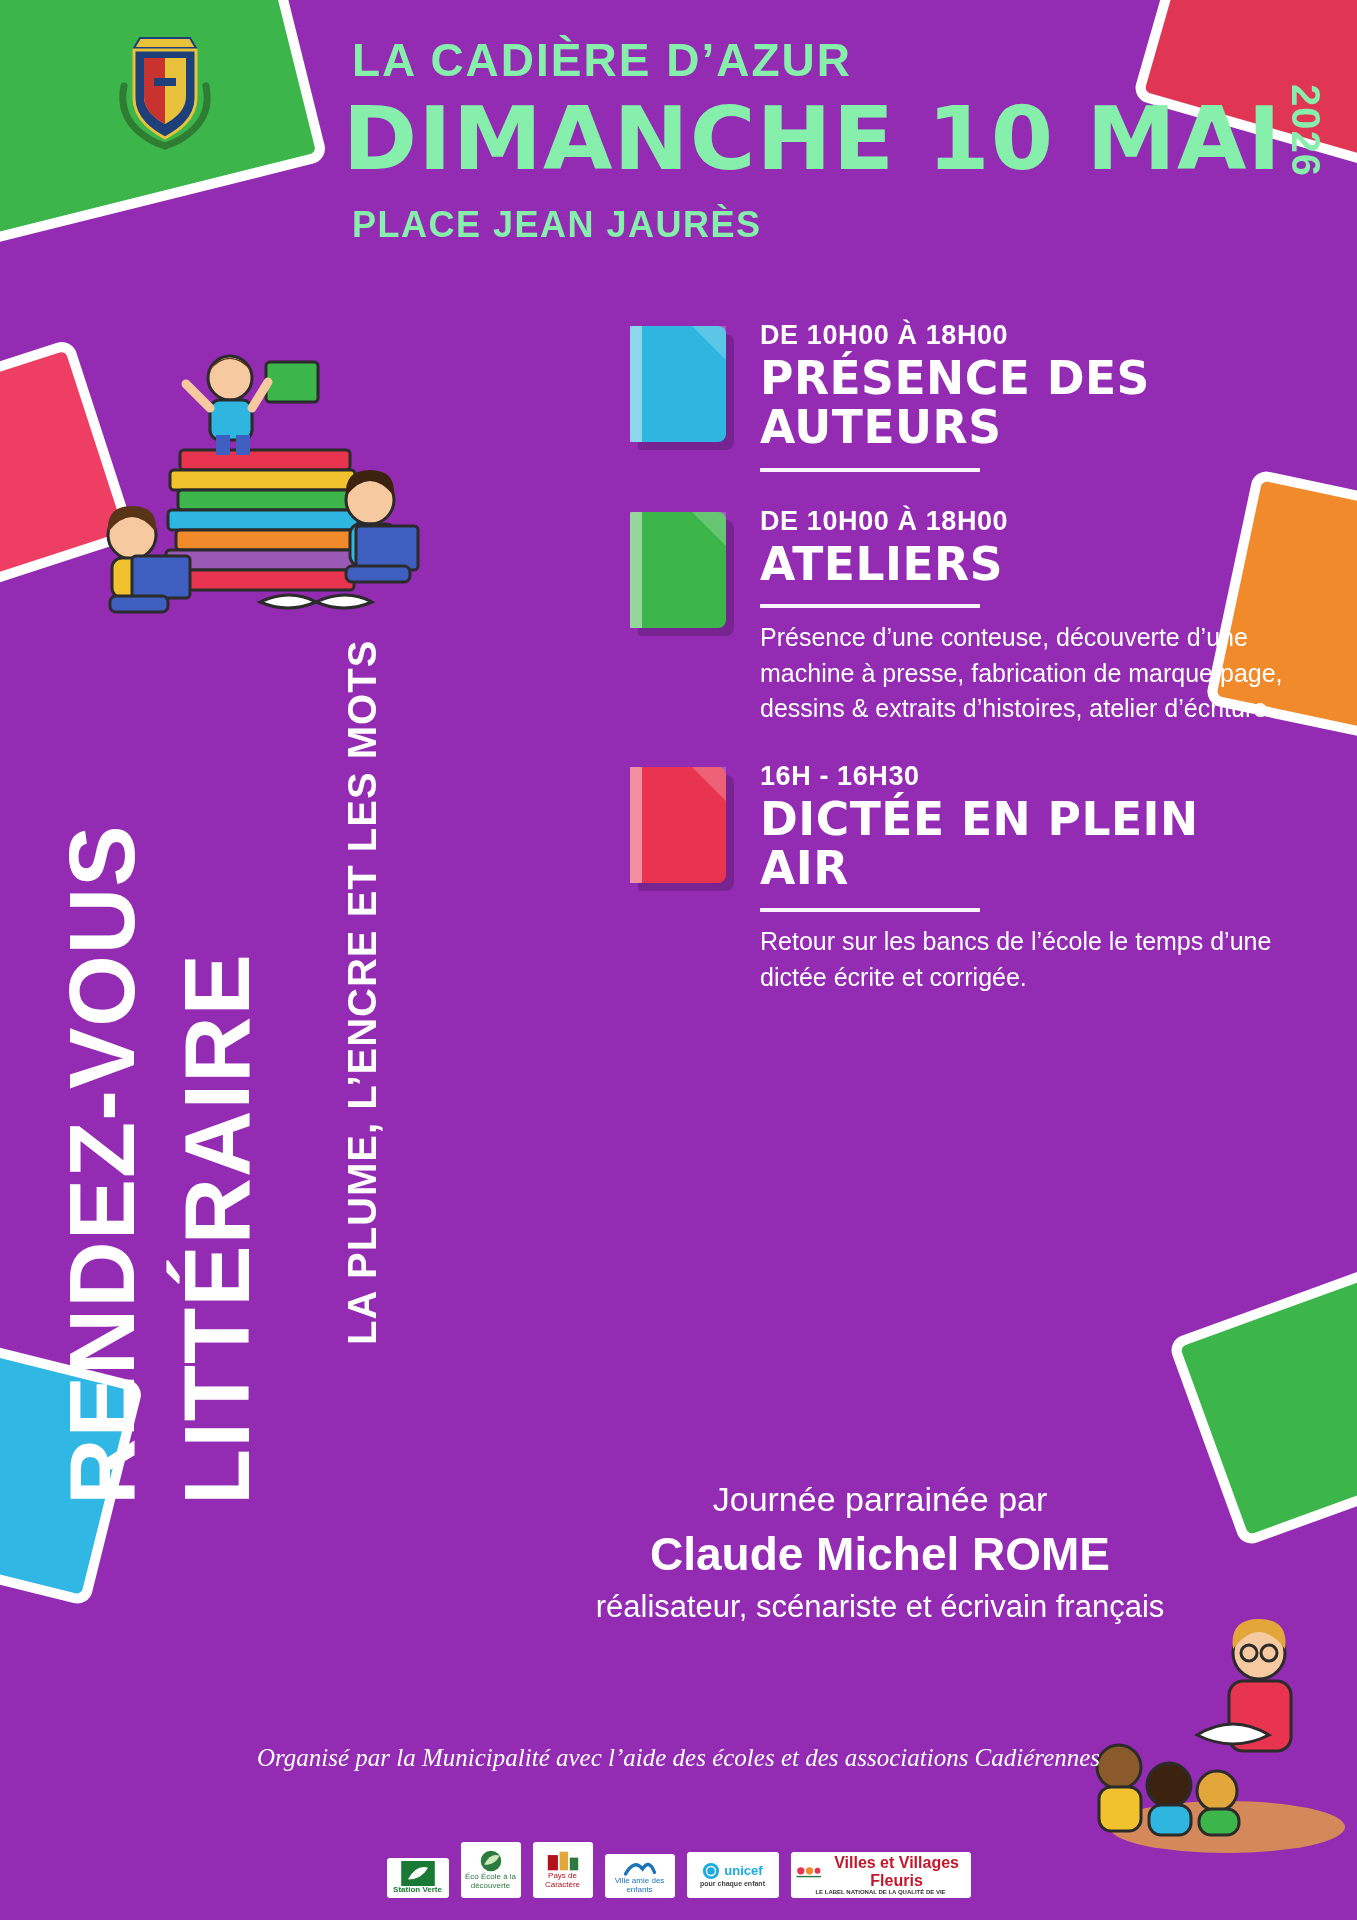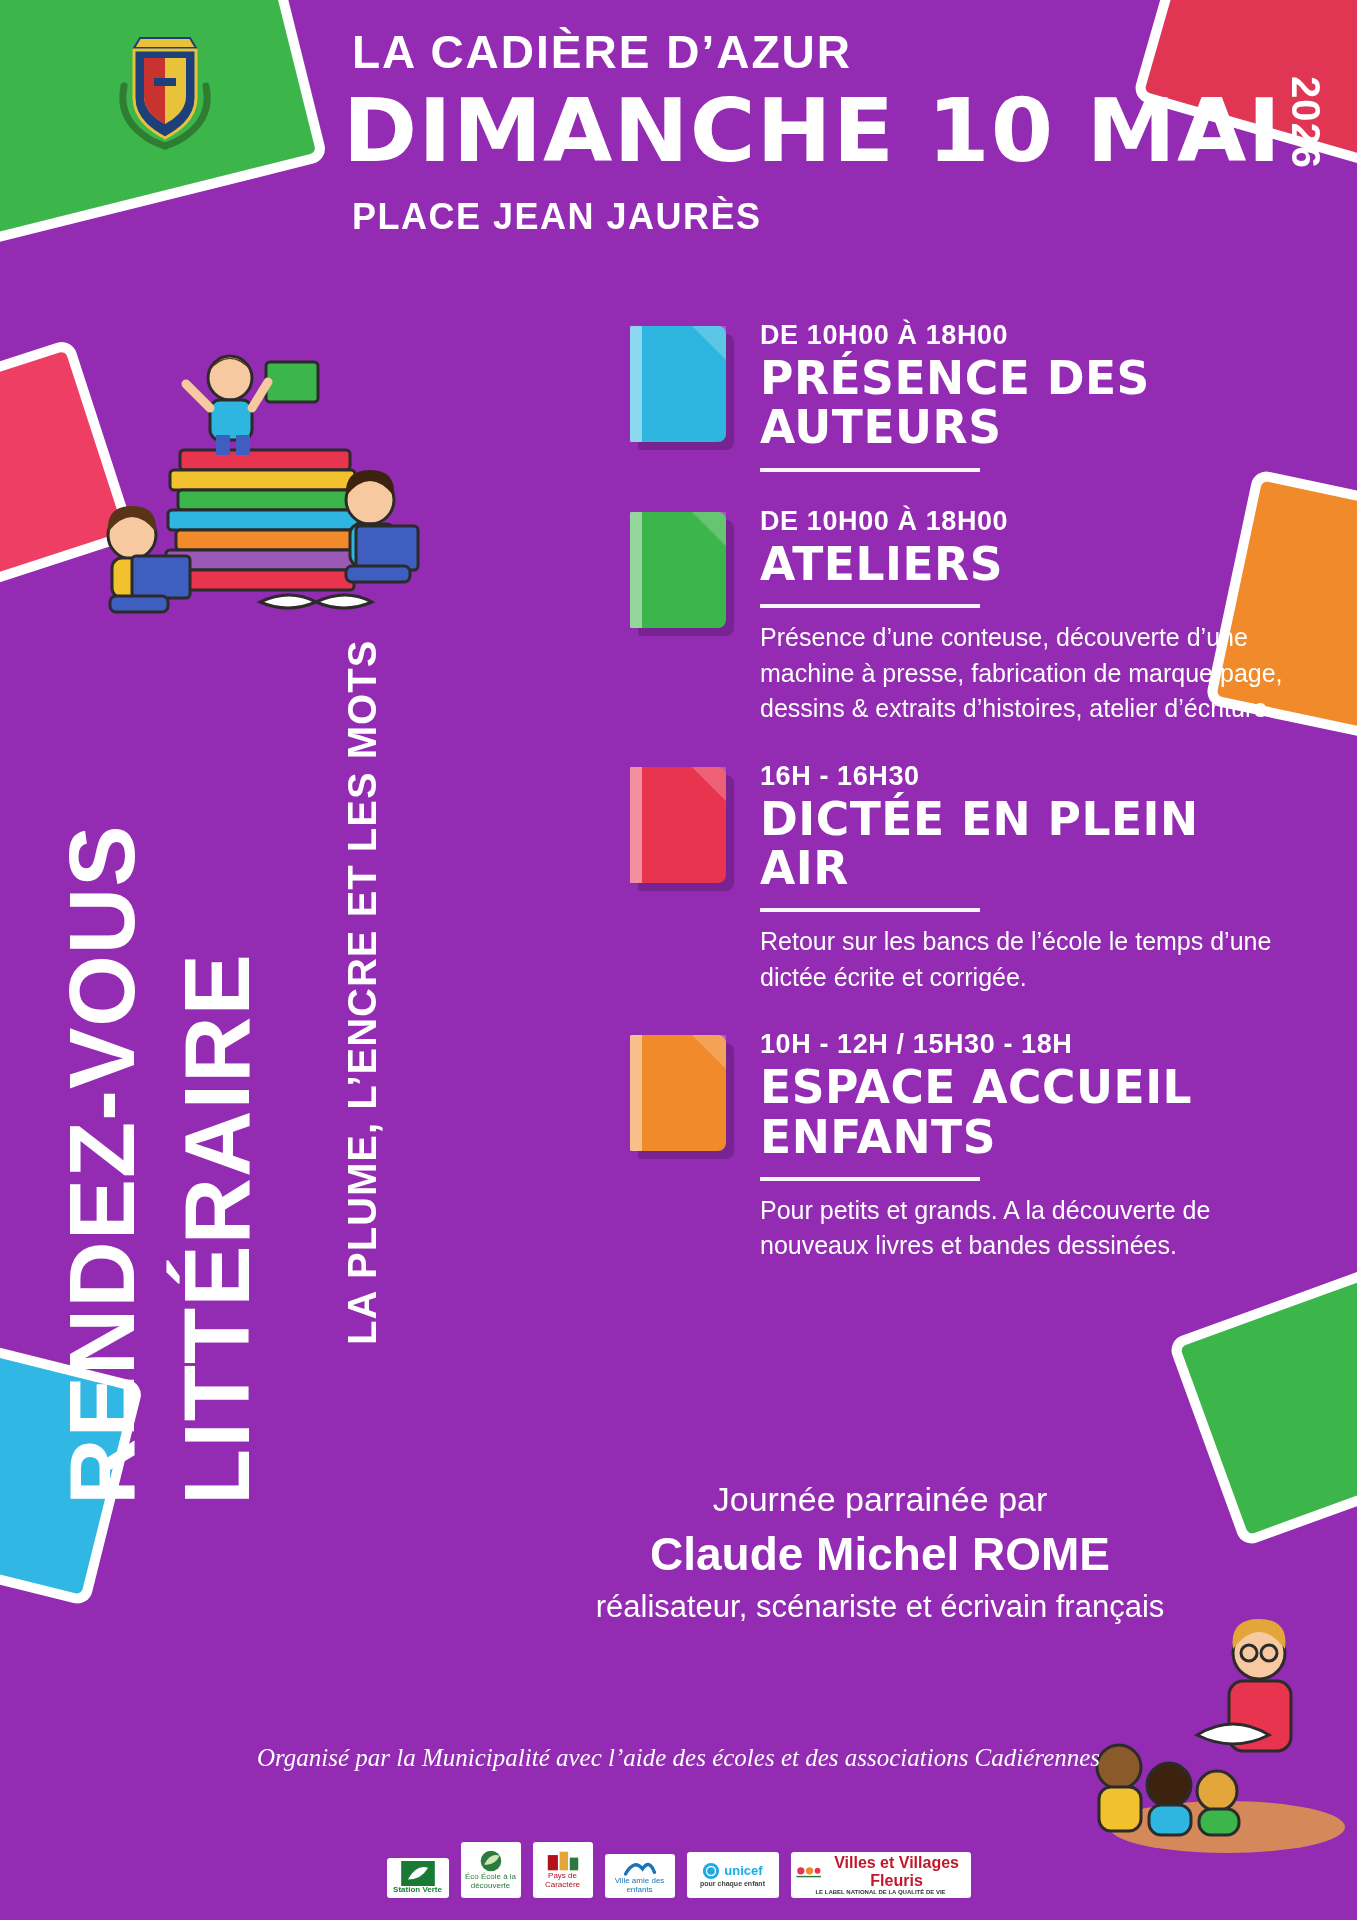--- a/index.html
+++ b/index.html
@@ -69,22 +69,22 @@
   }
 
   
   .crest {
     position: absolute; top: 28px; left: 110px;
     width: 110px; height: 130px;
   }
 
   
   .header {
-    position: absolute; top: 28px; left: 352px;
-    color: #ffffff;
+    position: absolute; top: 36px; left: 352px;
+    color: #86efac;
   }
   .header .town {
     font-size: 46px; font-weight: bold; letter-spacing: 2px;
     line-height: 1.05;
   }
   .header .dateline {
     display: flex; align-items: flex-end;
   }
   .header .date {
     font-size: 88px; font-weight: bold; letter-spacing: 1px;
@@ -306,27 +306,20 @@
     </div>
 
     <div class="item">
       <div class="bookicon" style="background:#e8344f;"></div>
       <div class="time">16H - 16H30</div>
       <div class="name">DICTÉE EN PLEIN AIR</div>
       <div class="rule"></div>
       <div class="desc">Retour sur les bancs de l’école le temps d’une dictée écrite et corrigée.</div>
     </div>
 
-    <div class="item">
-      <div class="bookicon" style="background:#f08a2a;"></div>
-      <div class="time">10H - 12H / 15H30 - 18H</div>
-      <div class="name">ESPACE ACCUEIL ENFANTS</div>
-      <div class="rule"></div>
-      <div class="desc">Pour petits et grands. A la découverte de nouveaux livres et bandes dessinées.</div>
-    </div>
 
   </div>
 
   <div class="sponsor">
     <div class="by">Journée parrainée par</div>
     <div class="who">Claude Michel ROME</div>
     <div class="role">réalisateur, scénariste et écrivain français</div>
   </div>
 
   <div class="teacher">

